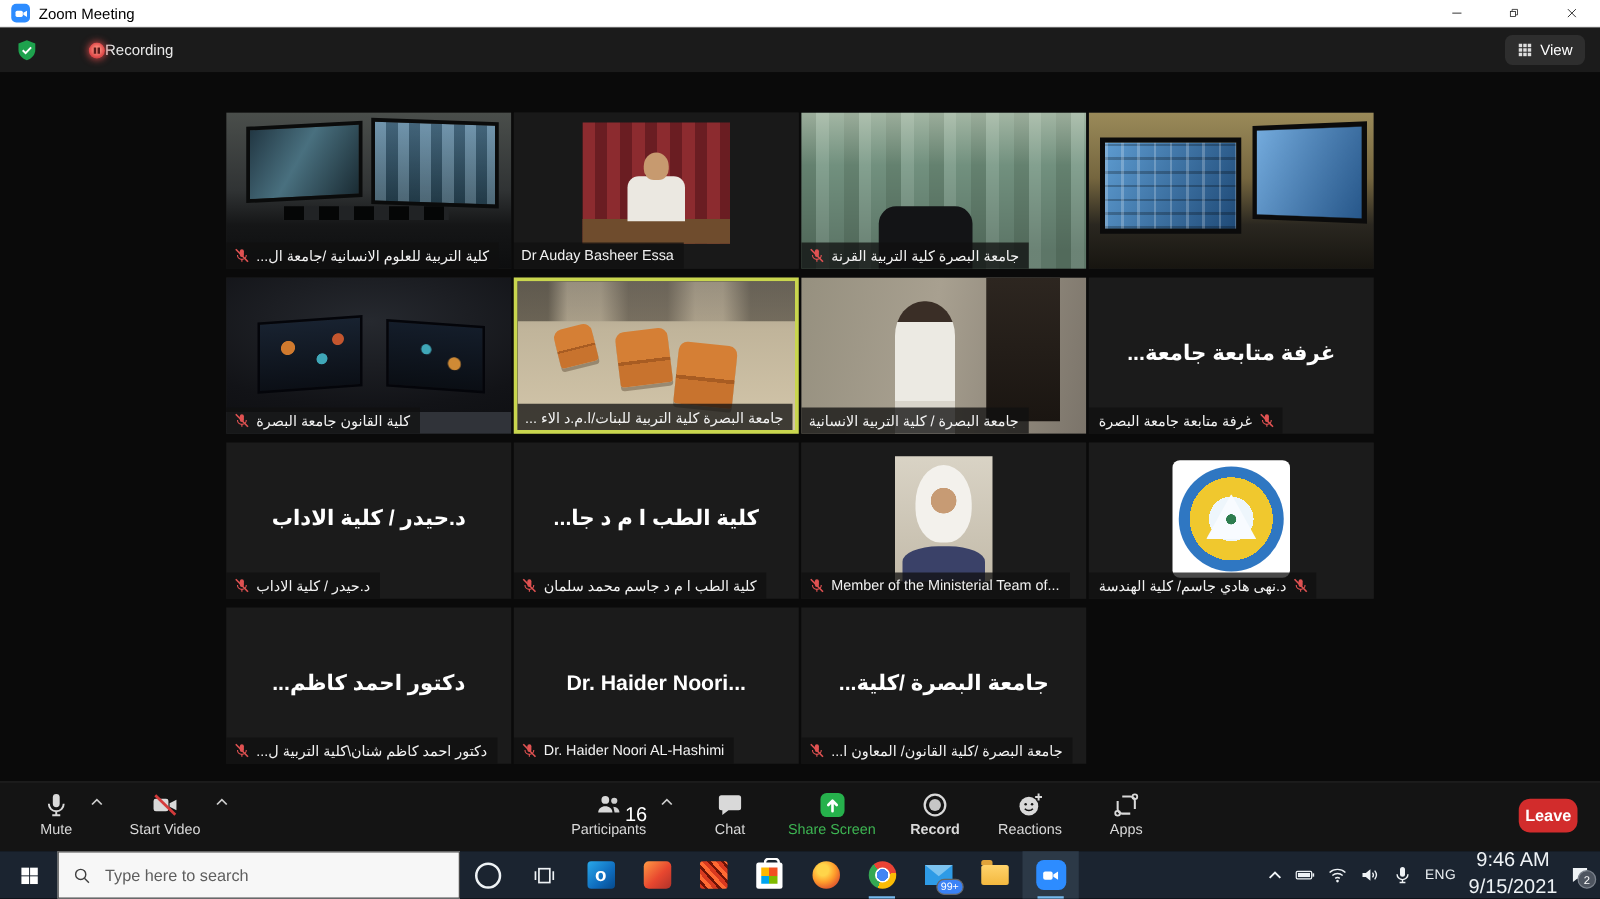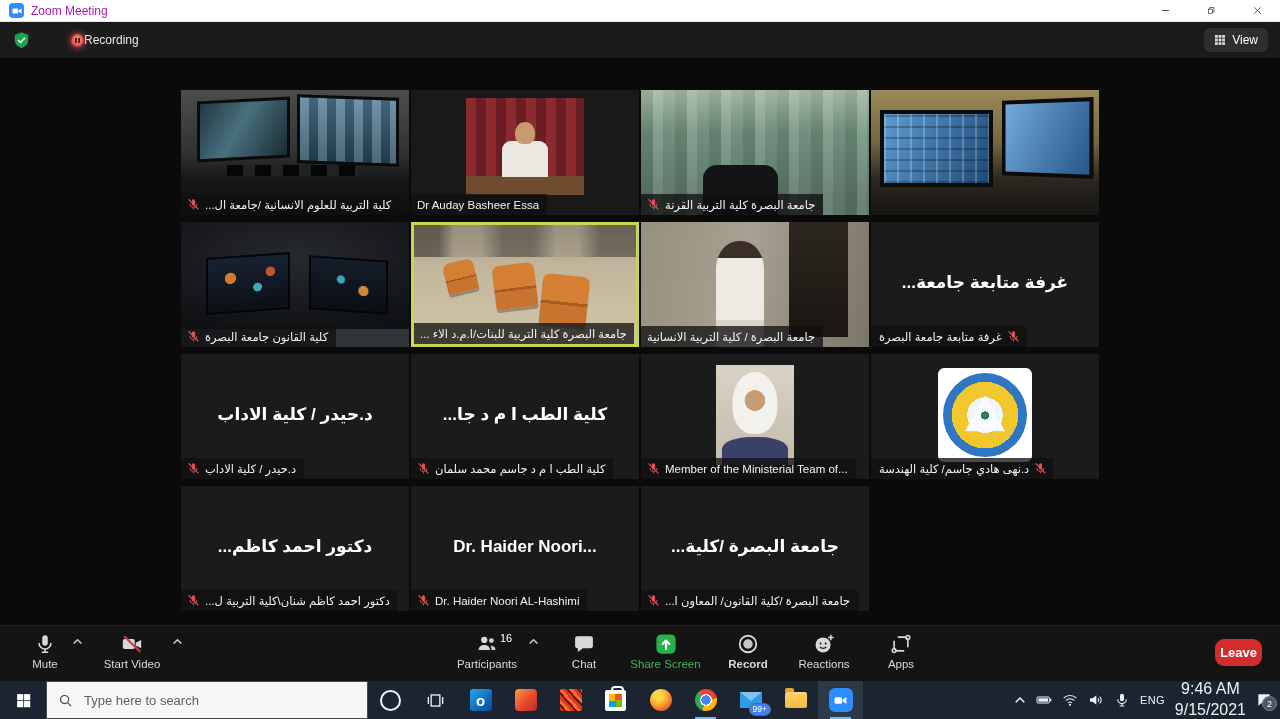--- a/index.html
+++ b/index.html
@@ -6,21 +6,21 @@
   body{width:1280px;height:719px;position:relative;overflow:hidden;background:#000;
        font-family:"Liberation Sans","DejaVu Sans",sans-serif;-webkit-font-smoothing:antialiased;}
   svg{display:block}
 
   
   .titlebar{position:absolute;top:0;left:0;right:0;height:22px;background:#fff;border-bottom:1px solid #e3e3e3;
             display:flex;align-items:center;box-sizing:border-box;}
   .appico{width:15px;height:15px;background:#2d8cff;border-radius:4px;margin:0 7px 0 9px;
           display:flex;align-items:center;justify-content:center;}
   .appico svg{width:10px;height:10px;color:#fff;}
-  .wtitle{font-size:12px;color:#a21caf;}
+  .wtitle{font-size:12px;color:#000000;}
   .wctrls{margin-left:auto;display:flex;height:100%;}
   .wc{width:46px;display:flex;align-items:center;justify-content:center;color:#222;cursor:pointer;}
   .wc svg{width:11px;height:11px;}
 
   
   .topbar{position:absolute;top:22px;left:0;right:0;height:36px;background:#1b1b1b;display:flex;align-items:center;}
   .shield{width:19px;height:19px;margin:0 12px 0 12px;}
   .recwrap{display:flex;align-items:center;gap:0;margin-left:28px;text-align:center;}
   .recdot{width:13px;height:13px;border-radius:50%;background:radial-gradient(circle at 50% 45%,#ff8a7a 0 20%,#e04b4b 60%,#a83030 100%);
           box-shadow:0 0 6px 1px rgba(224,75,75,.8);position:relative;}
@@ -119,21 +119,21 @@
      clip-path:polygon(50% 0,100% 100%,0 100%);background:radial-gradient(circle at 50% 55%,#2e7d4f 0 14%,#f8fbff 15%);}
 
   
   .toolbar{position:absolute;top:625px;left:0;right:0;height:56px;background:#141414;border-top:1px solid #222;box-sizing:border-box;}
   .tbtn{position:absolute;top:6px;display:flex;flex-direction:column;align-items:center;gap:3px;color:#d9d9d9;
         font-size:11.5px;cursor:pointer;}
   .tbtn .ic{height:23px;display:flex;align-items:flex-end;justify-content:center;position:relative;}
   .tbtn svg{width:22px;height:22px;color:#d9d9d9;}
   .chev{position:absolute;top:12px;cursor:pointer;}
   .chev svg{width:11px;height:7px;color:#cfcfcf;}
-  .pcount{position:absolute;left:24px;top:0;font-size:11px;color:#fff;}
+  .pcount{position:absolute;left:24px;top:12px;font-size:16px;color:#fff;}
   .sharelabel{color:#3db452;}
   .leave{position:absolute;right:18px;top:13px;background:#d22c2c;color:#fff;font-size:13px;font-weight:600;
          padding:6px 5px;border-radius:9px;cursor:pointer;}
 
   
   .taskbar{position:absolute;top:681px;left:0;right:0;height:38px;background:#1b2430;display:flex;align-items:center;}
   .tstart{width:46px;height:38px;display:flex;align-items:center;justify-content:center;cursor:pointer;}
   .tstart svg{width:17px;height:17px;color:#fff;}
   .tsearch{width:322px;height:38px;background:#f7f7f7;border:1px solid #4a4a4a;box-sizing:border-box;
            display:flex;align-items:center;gap:9px;padding:0 11px;}

